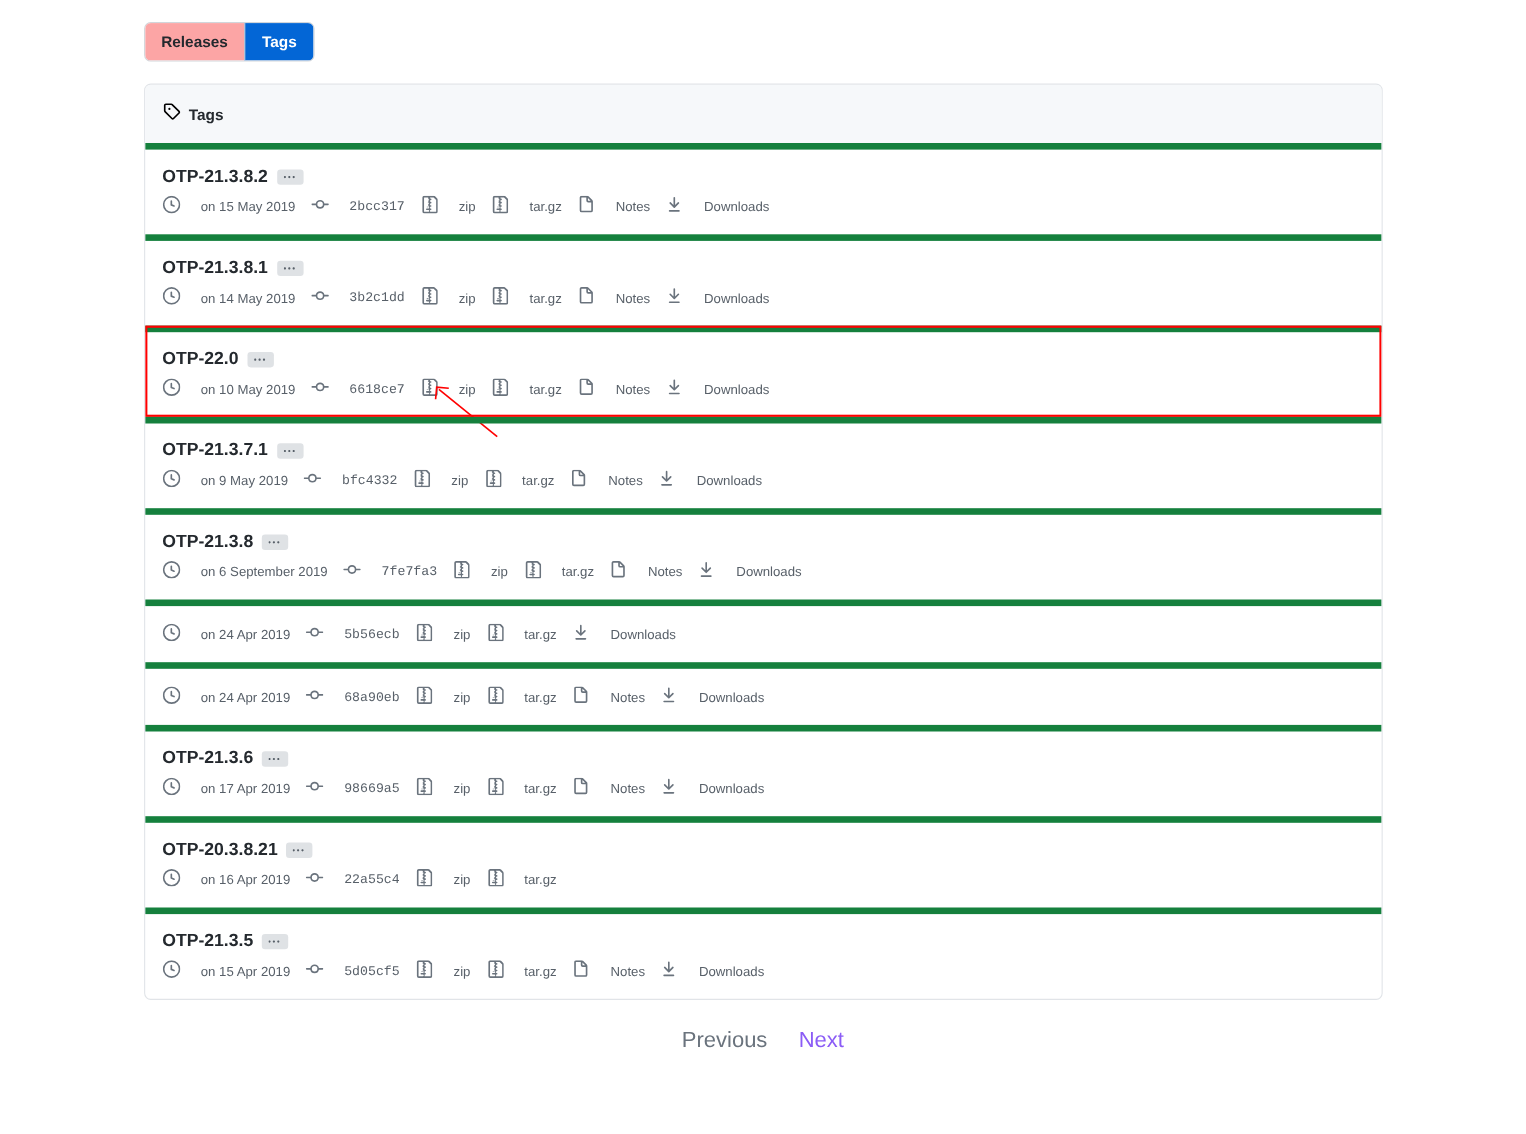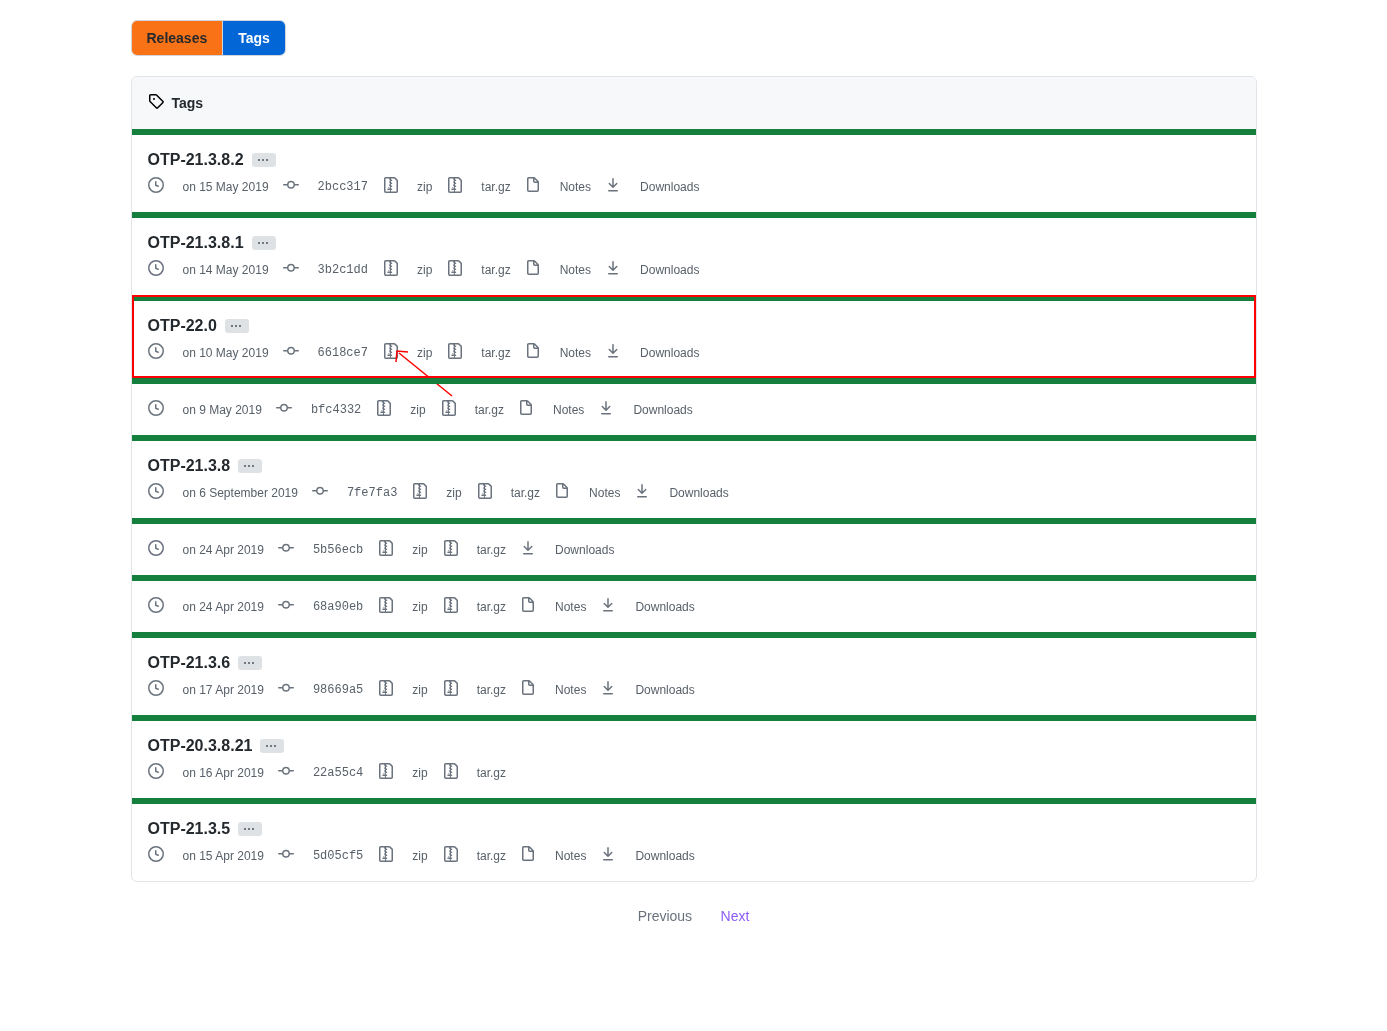--- a/index.html
+++ b/index.html
@@ -1,39 +1,39 @@
 <!DOCTYPE html>
 <html><head>
   <meta charset="utf-8">
   <style>
     * { box-sizing: border-box; margin: 0; padding: 0; }
     body { font-family: -apple-system, BlinkMacSystemFont, "Segoe UI", Helvetica, Arial, sans-serif; background:#fff; color:#24292e; padding:20px 0 40px 0; }
     .container { width: 1126px; margin: 0 auto; }
     .tabnav { margin-bottom:20px; }
     .tabnav-tabs { display:flex; border:1px solid #d1d5da; border-radius:6px; overflow:hidden; width:fit-content; }
-    .tabnav-tab { padding:7px 15px; font-size:14px; font-weight:600; line-height:20px; color:#24292e; border:none; background:#f97316; cursor:pointer; }
+    .tabnav-tab { padding:7px 15px; font-size:14px; font-weight:600; line-height:20px; color:#24292e; border:none; background:#fca5a5; cursor:pointer; }
     .tabnav-tab + .tabnav-tab { border-left:1px solid #d1d5da; }
     .tabnav-tab.selected { background:#0366d6; color:#fff; }
     .box { border:1px solid #e1e4e8; border-radius:6px; overflow:hidden; }
     .box-header { background:#f6f8fa; padding:16px; display:flex; align-items:center; gap:8px; }
     .box-header .title { font-size:14px; font-weight:600; }
     .row { border-top:6px solid #15803d; padding:16px; position:relative; }
     .row.highlighted { outline:2px solid #ff0000; outline-offset:-2px; }
     .tag-title { display:flex; align-items:center; gap:8px; margin-bottom:8px; }
     .tag-title h4 { font-size:16px; font-weight:600; color:#24292e; }
     .tag-title h4 a { color:inherit; text-decoration:none; }
     .ellipsis-btn { background:#dfe2e5; border:none; border-radius:3px; padding:0 6px; height:14px; line-height:6px; cursor:pointer; display:flex; align-items:center; justify-content:center; }
     .ellipsis-btn svg { fill:#586069; }
     .meta { display:flex; align-items:center; gap:14px; font-size:12px; color:#586069; flex-wrap:wrap; }
     .meta-item { display:flex; align-items:center; gap:19px; color:#586069; text-decoration:none; }
     .meta-item svg { fill:#6a737d; }
     .meta-item.link { cursor:pointer; }
     .meta-item.commit code { font-family: SFMono-Regular,Consolas,"Liberation Mono",Menlo,monospace; font-size:12px; color:#586069; }
     .pagination { text-align:center; padding-top:20px; }
-    .pagination span { display:inline-block; padding:6px 12px; font-size:14px; color:#586069; }
+    .pagination span { display:inline-block; padding:6px 12px; font-size:20px; color:#586069; }
     .pagination a.disabled { color:#6a737d; cursor:default; }
     .pagination a.enabled { color:#8b5cf6; cursor:pointer; }
     .arrow { position:absolute; pointer-events:none; }
   </style>
 </head>
 <body>
 
 <div class="container">
 
   <nav class="tabnav">
@@ -197,20 +197,28 @@
                 </svg></span>
               <span>Downloads</span>
             </a>
     </div>
     <svg class="arrow" style="left:260px; top:45px;" width="70" height="55">
             <line x1="60" y1="50" x2="7" y2="7" stroke="#ff0000" stroke-width="1.5"></line>
             <polyline points="4,16 5,5 16,6" fill="none" stroke="#ff0000" stroke-width="1.5"></polyline>
           </svg>
   </div>
         <div class="row">
+    <div class="tag-title">
+      <h4><a>OTP-21.3.7.1</a></h4>
+      <button class="ellipsis-btn">
+              <span><svg width="12" height="16" viewBox="0 0 12 16">
+                  <path fill-rule="evenodd" d="M0 8c0-.55.45-1 1-1s1 .45 1 1-.45 1-1 1-1-.45-1-1zm4 0c0-.55.45-1 1-1s1 .45 1 1-.45 1-1 1-1-.45-1-1zm4 0c0-.55.45-1 1-1s1 .45 1 1-.45 1-1 1-1-.45-1-1z"></path>
+                </svg></span>
+            </button>
+    </div>
     <div class="meta">
       <span class="meta-item">
               <span><svg width="16" height="16" viewBox="0 0 16 16">
                   <path fill-rule="evenodd" d="M1.5 8a6.5 6.5 0 1113 0 6.5 6.5 0 01-13 0zM8 0a8 8 0 100 16A8 8 0 008 0zm.5 4.75a.75.75 0 00-1.5 0v3.5a.75.75 0 00.471.696l2.5 1a.75.75 0 00.557-1.392L8.5 7.742V4.75z"></path>
                 </svg></span>
               <span>on 9 May 2019</span>
             </span>
       <a class="meta-item commit link">
               <span><svg width="16" height="16" viewBox="0 0 16 16">
                   <path fill-rule="evenodd" d="M10.5 7.75a2.5 2.5 0 11-5 0 2.5 2.5 0 015 0zm1.43.75a4.002 4.002 0 01-7.86 0H.75a.75.75 0 110-1.5h3.32a4.001 4.001 0 017.86 0h3.32a.75.75 0 110 1.5h-3.32z"></path>

